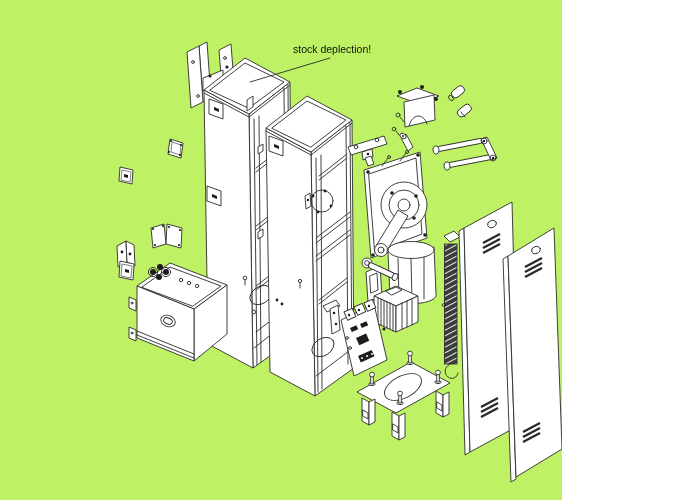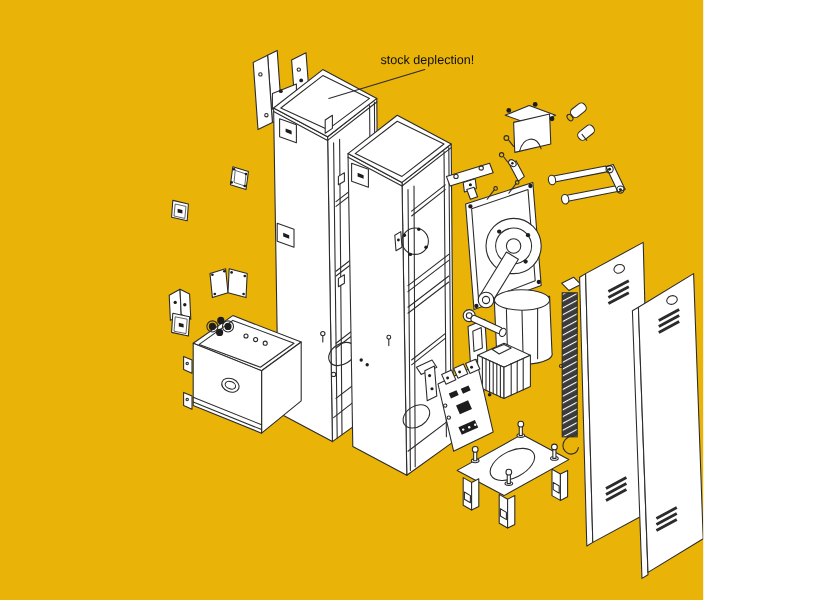--- a/index.html
+++ b/index.html
@@ -1,17 +1,17 @@
 <!DOCTYPE html>
 <html><head>
 <meta charset="utf-8">
 <style>
   html,body{margin:0;padding:0;background:#ffffff;}
-  .stage{width:562px;height:500px;position:relative;background:#eab308;overflow:hidden;
-         font-family:"Liberation Sans",sans-serif;padding-left:24px;}
+  .stage{width:562px;height:500px;position:relative;background:#bef264;overflow:hidden;
+         font-family:"Liberation Sans",sans-serif;}
   svg{display:block;}
   .ln{fill:none;stroke:#2b2b2b;stroke-width:0.9;stroke-linejoin:round;stroke-linecap:round;}
   .fw{fill:#ffffff;stroke:#2b2b2b;stroke-width:0.9;stroke-linejoin:round;}
   .fd{fill:#1d1d1d;stroke:none;}
   .thin{fill:none;stroke:#2b2b2b;stroke-width:0.6;}
   .vent{stroke:#2b2b2b;stroke-width:2.4;stroke-linecap:butt;fill:none;}
   .label{font-size:10.5px;fill:#111111;}
 </style>
 </head>
 <body>

